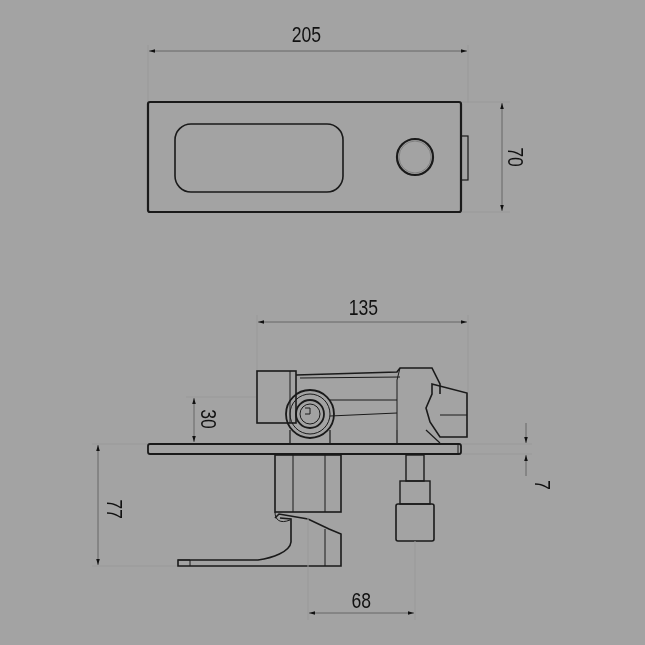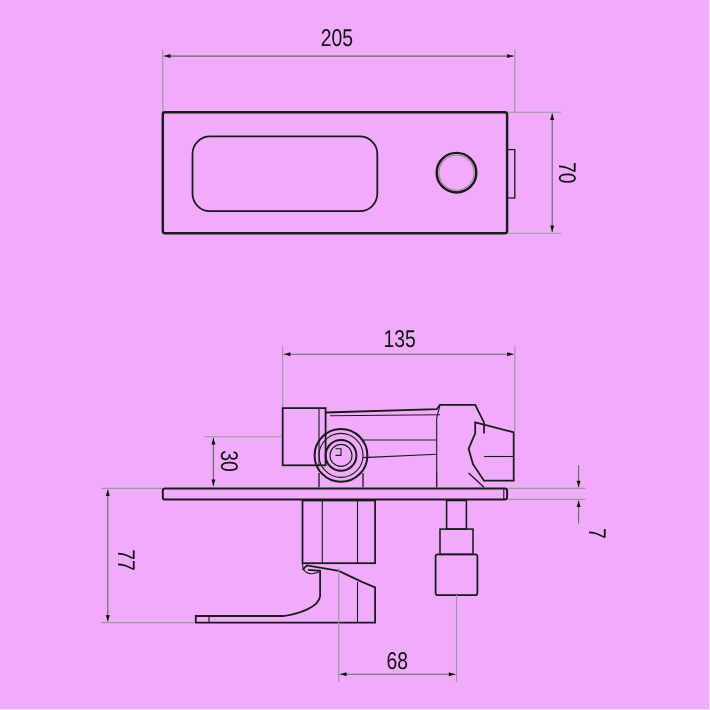--- a/index.html
+++ b/index.html
@@ -1,16 +1,16 @@
 <!DOCTYPE html>
 <html><head>
 <meta charset="utf-8">
 <style>
   html,body{margin:0;padding:0;background:#ffffff;}
-  #canvas{position:relative;width:645px;height:645px;background:#f0abfc;overflow:hidden;}
+  #canvas{position:relative;width:645px;height:645px;background:#a3a3a3;overflow:hidden;}
   svg{position:absolute;left:0;top:0;}
   .lbl{position:absolute;font-family:"Liberation Sans",sans-serif;font-size:22px;color:#111;transform-origin:center;white-space:nowrap;line-height:1;transform:scaleX(0.8);}
 </style>
 </head>
 <body>
 
 <div id="canvas">
   <svg width="645" height="645" viewBox="0 0 645 645">
     <defs>
       <marker id="arr" viewBox="0 0 10 10" refX="10" refY="5" markerWidth="10" markerHeight="6" orient="auto-start-reverse">

